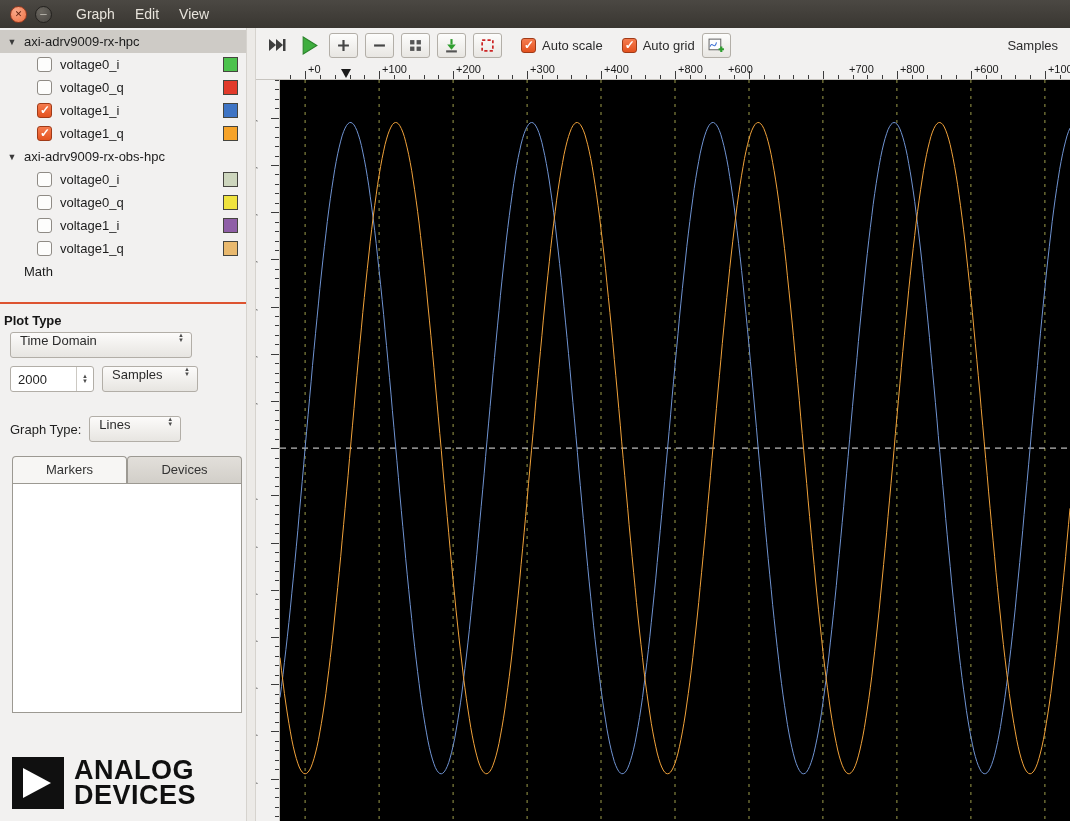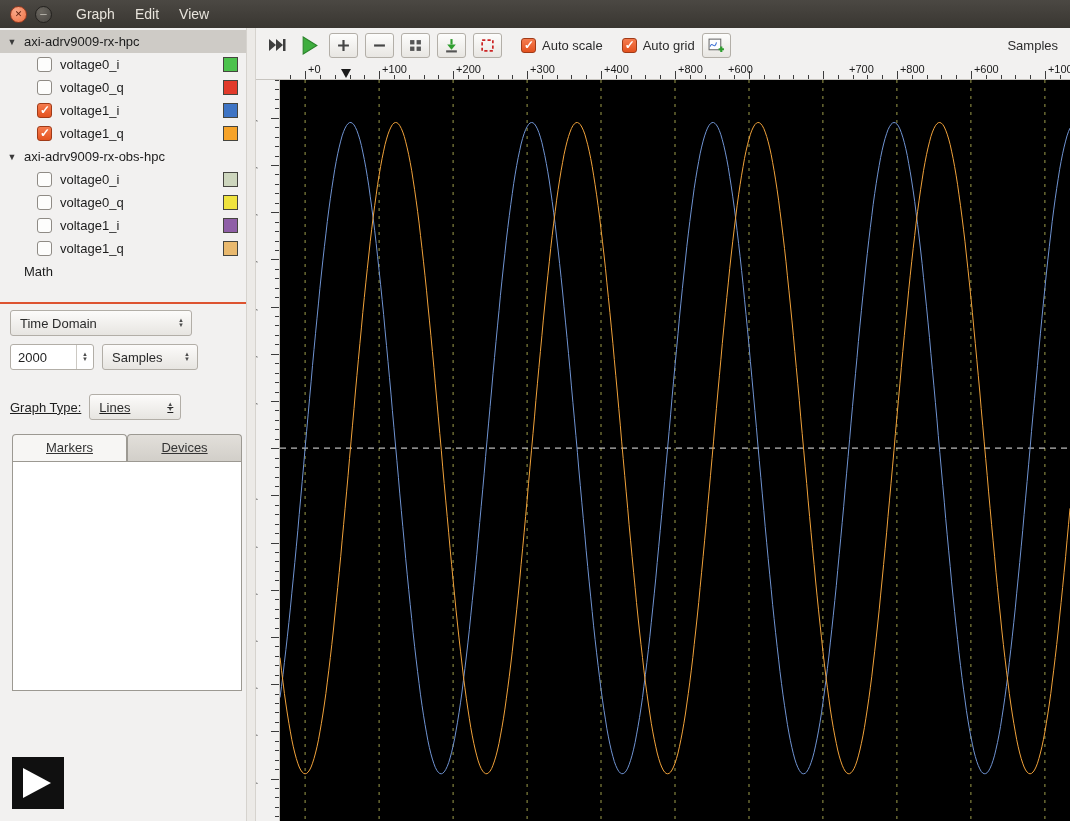--- a/index.html
+++ b/index.html
@@ -29,29 +29,29 @@
   .expander{font-size:9px;color:#3a3a3a;width:10px;text-align:center;}
   .trow.child{padding-left:37px;gap:8px;}
   .tlabel{font-size:13px;color:#1c1c1c;}
   .swatch{width:15px;height:15px;border:1px solid #45453f;margin-left:auto;margin-right:8px;flex:0 0 auto;}
   .cb{width:15px;height:15px;background:#fdfdfc;border:1px solid #8f8b85;border-radius:3px;position:relative;flex:0 0 auto;}
   .cb.checked{background:linear-gradient(#f57c4f,#e4521f);border-color:#a03a17;}
   .cb.checked::after{content:"✓";position:absolute;left:2px;top:-1px;color:#fff;font-size:12px;font-weight:bold;}
   .math-row{padding-left:24px;height:22px;display:flex;align-items:center;}
   .sep{border-top:2px solid #dd5330;margin:20px 0 6px;}
   .ctrl{padding:0 10px;}
-  .combo{height:26px;background:linear-gradient(#fcfbfa,#e7e5e1);border:1px solid #b2aea7;border-radius:3px;display:flex;align-items:center;padding:0 7px 0 9px;font-size:13px;color:#2b2b2b;}
+  .combo{height:26px;background:linear-gradient(#fcfbfa,#e7e5e1);border:1px solid #b2aea7;border-radius:3px;display:flex;padding:0 7px 0 9px;font-size:13px;color:#2b2b2b;}
   .combo .arrows,.spin .arrows{margin-left:auto;display:flex;flex-direction:column;align-items:center;font-size:6px;line-height:5px;color:#4c4c4c;}
   .spin{height:26px;background:#fff;border:1px solid #b2aea7;border-radius:3px;display:flex;align-items:center;font-size:13px;}
   .spin .val{padding:0 7px;flex:1;}
   .spin .arrows{border-left:1px solid #ccc9c3;align-self:stretch;justify-content:center;padding:0 5px;}
   .ctrl-row{display:flex;gap:8px;margin:0 10px 8px;}
   .ctrl-row .lbl{display:flex;align-items:center;font-size:13px;}
   .tabs{display:flex;margin:6px 4px 0 12px;}
-  .tab{flex:1;text-align:center;padding:5px 4px 6px;font-size:13px;color:#333;background:linear-gradient(#e2dfda,#d2cfc9);border:1px solid #9c9992;border-bottom:none;border-radius:4px 4px 0 0;text-decoration:underline;}
+  .tab{flex:1;text-align:center;padding:5px 4px 6px;font-size:13px;color:#333;background:linear-gradient(#e2dfda,#d2cfc9);border:1px solid #9c9992;border-bottom:none;border-radius:4px 4px 0 0;}
   .tab.active{background:#f7f6f4;position:relative;z-index:2;}
   .info-panel{margin:0 4px 0 12px;background:#fff;border:1px solid #9c9992;height:230px;}
   .logo{margin-top:auto;display:flex;align-items:center;gap:10px;padding:0 0 12px 12px;}
   .logo-mark{width:52px;height:52px;background:#101010;position:relative;flex:0 0 auto;}
   .logo-mark::after{content:"";position:absolute;left:11px;top:11px;width:0;height:0;border-left:28px solid #fff;border-top:15px solid transparent;border-bottom:15px solid transparent;}
   .logo-text{font-size:27px;font-weight:bold;line-height:25px;color:#101010;letter-spacing:0.5px;}
 
   
   .toolbar{height:34px;flex:0 0 auto;background:#f2f1f0;display:flex;align-items:center;gap:7px;padding:0 10px 0 8px;}
   .tflat{display:flex;align-items:center;justify-content:center;padding:2px 3px;}
@@ -144,20 +144,21 @@
         <span class="tlabel">voltage1_q</span>
         <span class="swatch" style="background: rgb(233, 185, 110);"></span>
       </div>
 
       <div class="math-row">
         <span class="tlabel">Math</span>
       </div>
 
       <div class="sep"></div>
 
+      <div class="section-title">Plot Type</div>
       <div class="ctrl">
         <div class="combo" style="width:182px;margin-bottom:8px;">
           <span>Time Domain</span>
           <span class="arrows">
               <span>▲</span>
               <span>▼</span>
             </span>
         </div>
       </div>
       <div class="ctrl-row">
@@ -169,39 +170,43 @@
             </span>
         </div>
         <div class="combo" style="width:96px;">
           <span>Samples</span>
           <span class="arrows">
               <span>▲</span>
               <span>▼</span>
             </span>
         </div>
       </div>
-      <div class="ctrl-row" style="margin-top:16px;text-decoration:underline;">
+      <div class="ctrl-row" style="margin-top:16px;">
         <span class="lbl">Graph Type:</span>
         <div class="combo" style="width:92px;">
           <span>Lines</span>
           <span class="arrows">
               <span>▲</span>
               <span>▼</span>
             </span>
         </div>
       </div>
 
       <div class="tabs">
         <div class="tab active"><span>Markers</span></div>
         <div class="tab"><span>Devices</span></div>
       </div>
       <div class="info-panel"></div>
 
       <div class="logo">
         <div class="logo-mark"></div>
+        <div class="logo-text">
+          <div>ANALOG</div>
+          <div>DEVICES</div>
+        </div>
       </div>
     </div>
 
     <div class="splitter"></div>
 
     <div class="main">
       <div class="toolbar">
         <span class="tflat">
           <svg width="20" height="16" viewBox="0 0 20 16">
               <polygon points="2,2 9,8 2,14" fill="#3e3e3e"></polygon>

